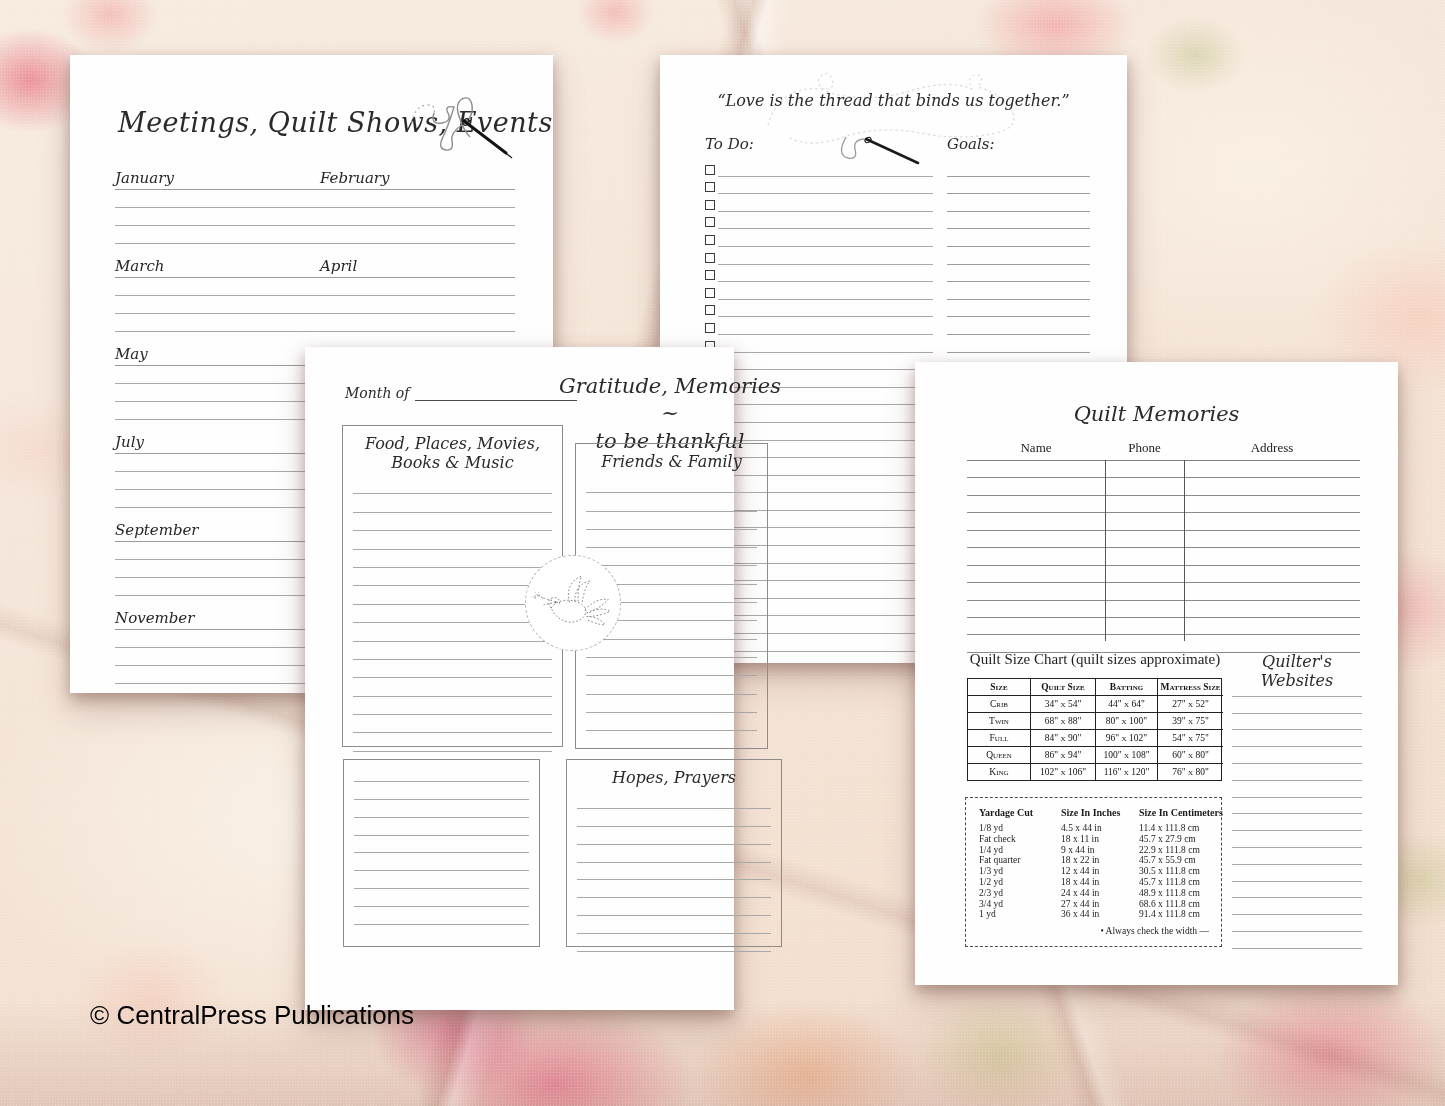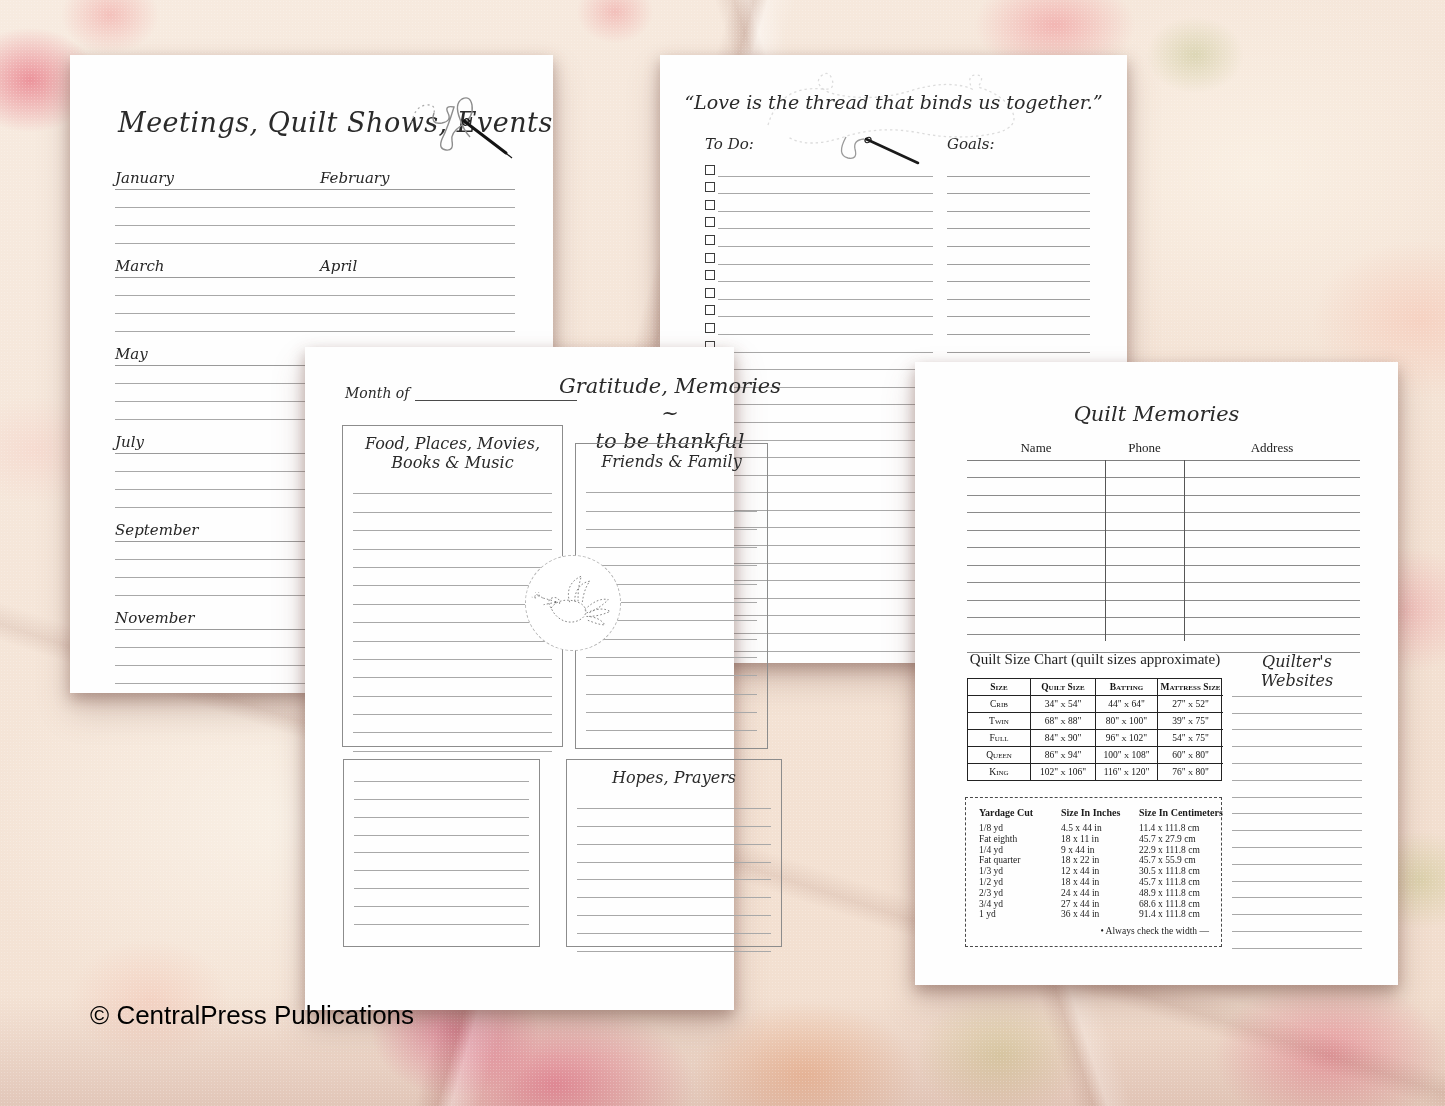--- a/index.html
+++ b/index.html
@@ -67,21 +67,21 @@
   .months-col{position:absolute;top:108px;}
   .months-col.left{left:45px;width:205px;}
   .months-col.right{left:250px;width:195px;}
   .month-block{margin-bottom:7px;}
   .month-label{height:26px;line-height:30px;font-size:15px;border-bottom:1px solid #9a9a9a;
     font-family:"DejaVu Serif",serif;font-style:italic;color:#262626;}
   .month-line{height:17px;border-bottom:1px solid #a8a8a8;}
 
   
   .doodle{position:absolute;left:100px;top:12px;}
-  .quote{position:absolute;left:0;right:0;top:36px;text-align:center;font-size:19px;}
+  .quote{position:absolute;left:0;right:0;top:36px;text-align:center;font-size:16px;}
   .todo-label{position:absolute;left:45px;top:80px;font-size:15px;}
   .goals-label{position:absolute;left:287px;top:80px;font-size:15px;}
   .todo-col{position:absolute;left:45px;top:104px;width:228px;}
   .goals-col{position:absolute;left:287px;top:104px;width:143px;}
   .goals-col .rline{border-bottom-color:#9e9e9e;}
 
   
   .monthof{position:absolute;left:40px;top:38px;display:flex;align-items:flex-end;font-size:14px;}
   .monthof .uline{width:162px;border-bottom:1px solid #4a4a4a;margin-left:6px;height:14px;}
   .g-title{position:absolute;left:250px;top:26px;width:230px;text-align:center;font-size:21px;line-height:1.3;}
@@ -529,21 +529,21 @@
     </div>
 
   <div class="yardage">
     <div class="yard-table">
         <div class="gcell ghead">Yardage Cut</div>
         <div class="gcell ghead">Size In Inches</div>
         <div class="gcell ghead">Size In Centimeters</div>
         <div class="gcell">1/8 yd</div>
         <div class="gcell">4.5 x 44 in</div>
         <div class="gcell">11.4 x 111.8 cm</div>
-        <div class="gcell">Fat eighth</div>
+        <div class="gcell">Fat check</div>
         <div class="gcell">18 x 11 in</div>
         <div class="gcell">45.7 x 27.9 cm</div>
         <div class="gcell">1/4 yd</div>
         <div class="gcell">9 x 44 in</div>
         <div class="gcell">22.9 x 111.8 cm</div>
         <div class="gcell">Fat quarter</div>
         <div class="gcell">18 x 22 in</div>
         <div class="gcell">45.7 x 55.9 cm</div>
         <div class="gcell">1/3 yd</div>
         <div class="gcell">12 x 44 in</div>

